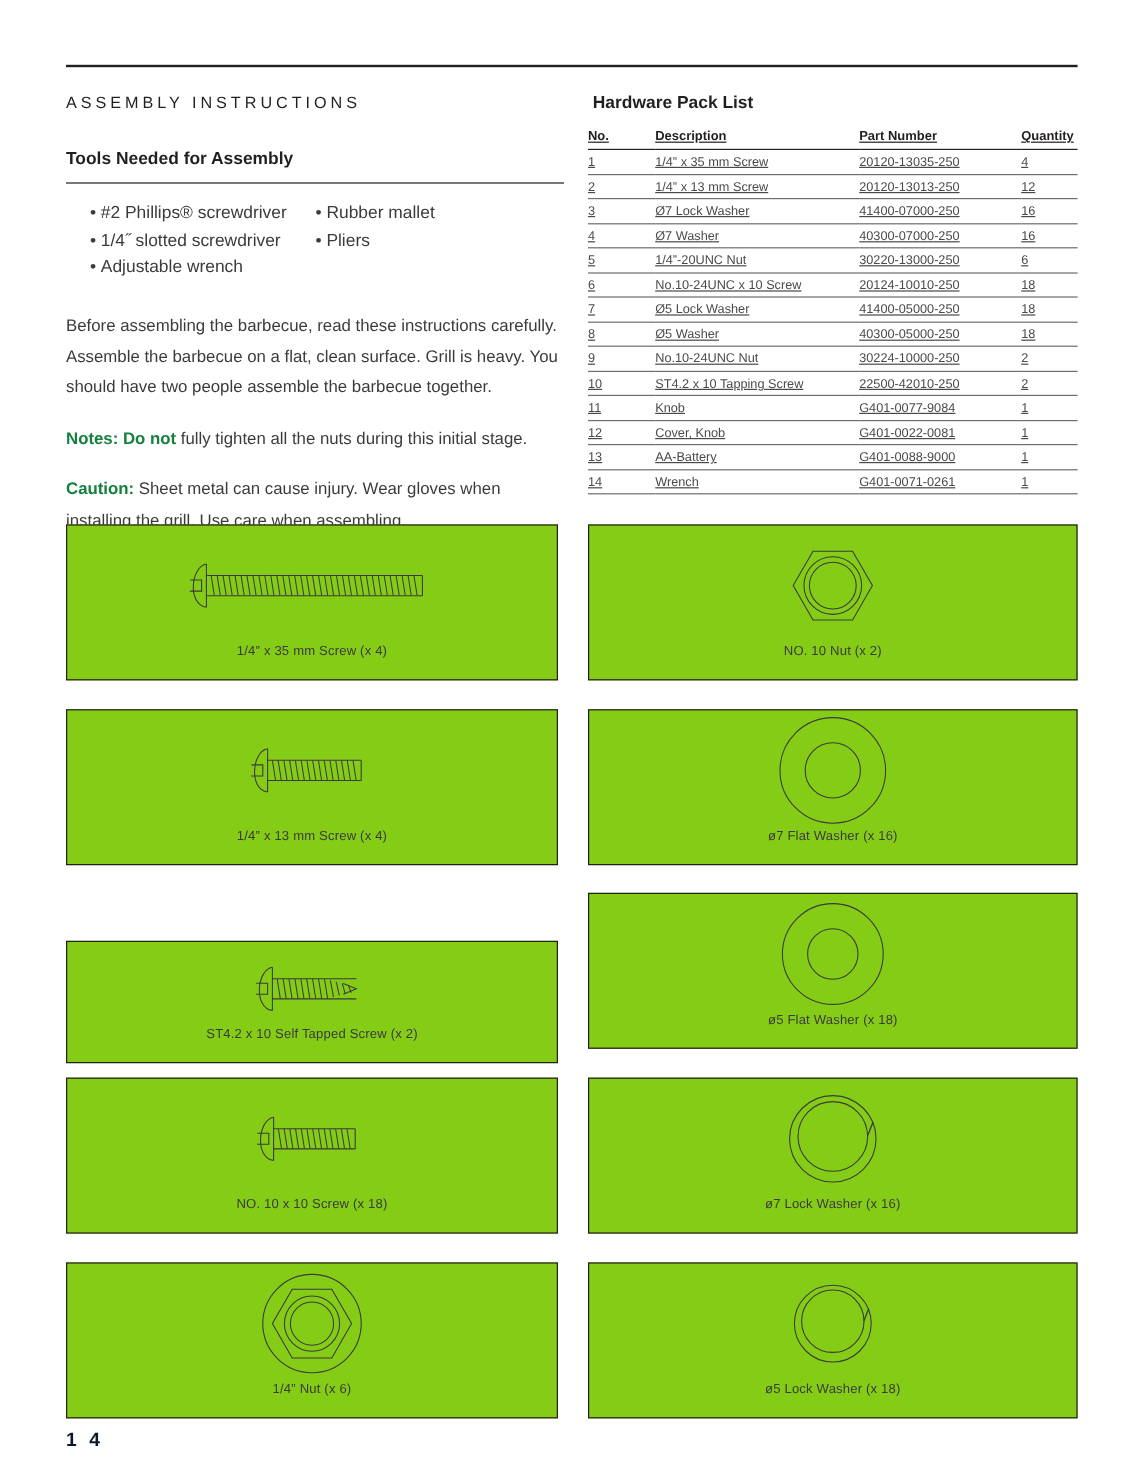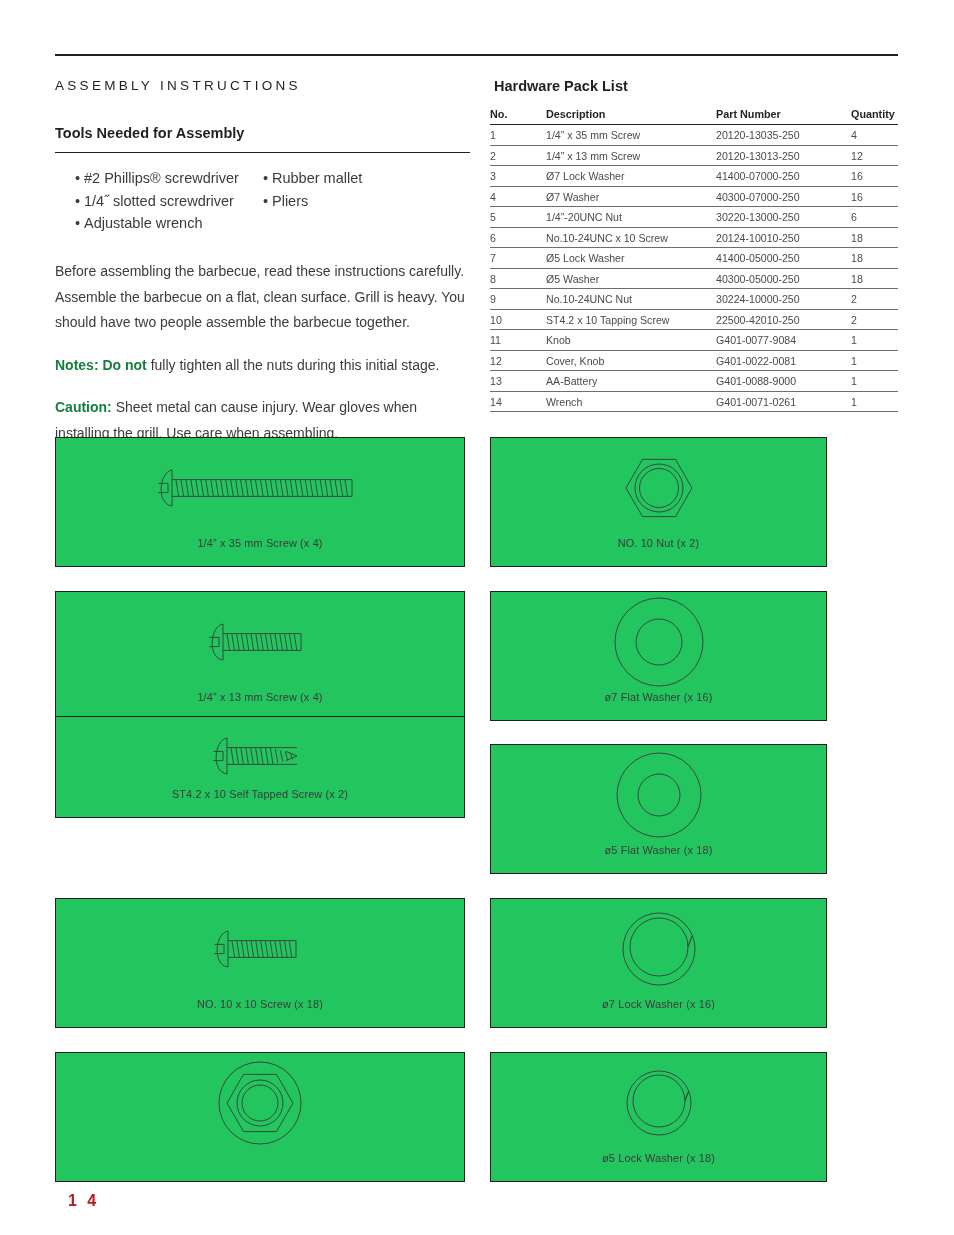--- a/index.html
+++ b/index.html
@@ -53,57 +53,57 @@
 
   
   .col-right { position:absolute; left:490px; top:78px; width:410px; }
   .table-title {
     font-size:14.5px; font-weight:bold; color:#231f20;
     margin:0 0 9px 4px; line-height:1.2;
   }
   table.hw { border-collapse:collapse; width:408px; table-layout:fixed; }
   table.hw th, table.hw td {
     text-align:left; padding:4px 0 3.5px 0; font-size:10.6px;
-    color:#4a4a4a; vertical-align:middle;
+    color:#4a4a4a; vertical-align:middle;text-decoration:underline;
   }
   table.hw th {
     font-size:10.8px; font-weight:bold; color:#231f20;
     border-bottom:1.9px solid #231f20; padding-bottom:4px;
   }
   table.hw td { border-bottom:0.9px solid #6d6d6d; }
   table.hw tr:last-child td { border-bottom:0.9px solid #6d6d6d; }
   .c-no   { width:56px; }
   .c-desc { width:170px; }
   .c-part { width:135px; }
   .c-qty  { width:47px; }
 
   
   .boxes { position:absolute; left:0; top:0; width:954px; height:1235px; }
   .hwbox {
     position:absolute;
     border:1.1px solid #231f20;
     box-sizing:border-box;
-    background:#22c55e;
+    background:#84cc16;
   }
   .hwbox .art {
     position:absolute; left:0; right:0; top:0; height:78%;
     display:flex; align-items:center; justify-content:center;
   }
   .hwbox .cap {
     position:absolute; left:0; right:0; bottom:17px;
     text-align:center; font-size:10.9px; color:#3b3b3b;
     letter-spacing:0.15px;
   }
   .hwbox.left  { left:55px;  width:410px; }
-  .hwbox.right { left:490px; width:337px; }
+  .hwbox.right { left:490px; width:408px; }
 
   
   .pageno {
-    position:absolute; left:68px; top:1192px;
-    font-size:16px; font-weight:bold; letter-spacing:3px; color:#b91c1c;
+    position:absolute; left:55px; top:1192px;
+    font-size:16px; font-weight:bold; letter-spacing:3px; color:#0f172a;
   }
   svg { display:block; }
 </style>
 </head>
 <body>
 
 <div class="page">
 
   <div class="top-rule"></div>
 
@@ -313,21 +313,21 @@
             <path d="M80.0 25.8 L82.6 42.2" stroke="#3b3b3b" stroke-width="0.85" fill="none"></path>
             <path d="M84.8 25.8 L87.4 42.2" stroke="#3b3b3b" stroke-width="0.85" fill="none"></path>
             <path d="M89.6 25.8 L92.2 42.2" stroke="#3b3b3b" stroke-width="0.85" fill="none"></path>
             <path d="M94.4 25.8 L97.0 42.2" stroke="#3b3b3b" stroke-width="0.85" fill="none"></path>
             <path d="M99.2 25.8 L101.8 42.2" stroke="#3b3b3b" stroke-width="0.85" fill="none"></path>
             <path d="M106 25.6 L106 42.4" stroke="#3b3b3b" stroke-width="0.9" fill="none"></path>
   </svg>
         </div>
         <div class="cap">1/4” x 13 mm Screw (x 4)</div>
       </div>
-      <div class="hwbox left" style="top: 716px; height: 102px;">
+      <div class="hwbox left" style="top: 784px; height: 102px;">
         <div class="art">
           <svg width="122" height="68" viewBox="0 0 122 68">
     <path d="M28 16 L28 52" stroke="#3b3b3b" stroke-width="0.9" fill="none"></path>
     <path d="M28 16 C15 18 12 50 28 52" stroke="#3b3b3b" stroke-width="0.9" fill="none"></path>
     <path d="M14.5 29.4 L24 29.4 L24 38.6 L14.2 38.6" stroke="#3b3b3b" stroke-width="0.9" fill="none"></path>
     <path d="M28 25.6 L98 25.6 M28 42.4 L98 42.4" stroke="#3b3b3b" stroke-width="0.9" fill="none"></path>
     <path d="M32.0 25.8 L34.6 42.2" stroke="#3b3b3b" stroke-width="0.85" fill="none"></path>
             <path d="M36.9 25.8 L39.5 42.2" stroke="#3b3b3b" stroke-width="0.85" fill="none"></path>
             <path d="M41.8 25.8 L44.4 42.2" stroke="#3b3b3b" stroke-width="0.85" fill="none"></path>
             <path d="M46.8 25.8 L49.4 42.2" stroke="#3b3b3b" stroke-width="0.85" fill="none"></path>
@@ -372,20 +372,21 @@
       </div>
       <div class="hwbox left" style="top: 1052px; height: 130px;">
         <div class="art">
           <svg width="100" height="100" viewBox="0 0 100 100">
    <circle cx="50" cy="50" r="41" stroke="#3b3b3b" stroke-width="0.9" fill="none"></circle>
    <polygon points="83.0,50.0 66.5,78.6 33.5,78.6 17.0,50.0 33.5,21.4 66.5,21.4" stroke="#3b3b3b" stroke-width="0.9" fill="none"></polygon>
    <circle cx="50" cy="50" r="23" stroke="#3b3b3b" stroke-width="0.9" fill="none"></circle>
    <circle cx="50" cy="50" r="18" stroke="#3b3b3b" stroke-width="0.9" fill="none"></circle>
   </svg>
         </div>
+        <div class="cap">1/4” Nut (x 6)</div>
       </div>
       <div class="hwbox right" style="top: 437px; height: 130px;">
         <div class="art">
           <svg width="90" height="90" viewBox="0 0 90 90">
    <polygon points="78.0,45.0 61.5,73.6 28.5,73.6 12.0,45.0 28.5,16.4 61.5,16.4" stroke="#3b3b3b" stroke-width="0.9" fill="none"></polygon>
    <circle cx="45" cy="45" r="24" stroke="#3b3b3b" stroke-width="0.9" fill="none"></circle>
    <circle cx="45" cy="45" r="19.5" stroke="#3b3b3b" stroke-width="0.9" fill="none"></circle>
   </svg>
         </div>
         <div class="cap">NO. 10 Nut (x 2)</div>

